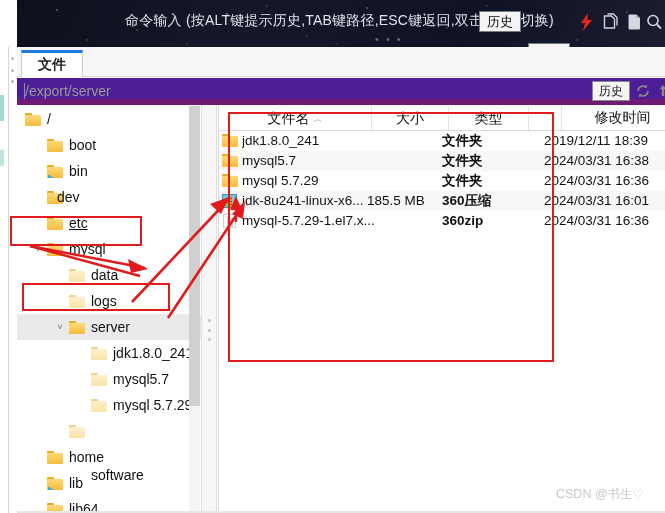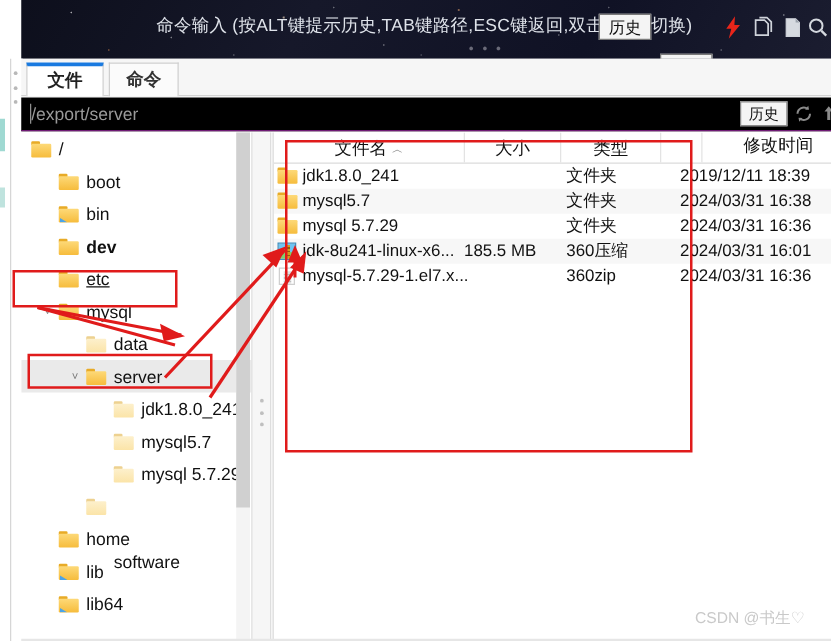--- a/index.html
+++ b/index.html
@@ -161,22 +161,22 @@
     background: #ffffff;
   }
   #tab-file { left: 4px; width: 62px; }
   #tab-cmd  { left: 70px; width: 56px; background: #fbfbfb; color: #333; }
 
   
   .pathbar {
     position: absolute;
     left: 17px; top: 78px;
     width: 648px; height: 27px;
-    background: #000000;
-    border-bottom: 1px solid #701a75;
+    background: #4c1d95;
+    border-bottom: 6px solid #701a75;
     box-sizing: border-box;
   }
   .path-input {
     position: absolute;
     left: 0px; top: 2px;
     width: 540px; height: 22px;
     border: none;
     outline: none;
     background: transparent;
     font-family: inherit;
@@ -361,28 +361,29 @@
   .fl-row:nth-child(even) { background: #f7f7f7; }
   .fl-row .fname {
     position: absolute;
     left: 23px; top: 0;
     width: 135px;
     white-space: nowrap;
     overflow: hidden;
   }
   .fl-row .fsize {
     position: absolute;
-    left: 132px; top: 0;
+    left: 148px; top: 0;
     width: 78px;
-    text-align: right;
+    text-align: left;
   }
   .fl-row .ftype {
     position: absolute;
-    left: 234px; top: 0;
+    left: 223px; top: 0;
     width: 80px;
+    font-weight: bold;
   }
   .fl-row .ftime {
     position: absolute;
     left: 325px; top: 0;
     width: 130px;
   }
   .fl-row .ficon {
     position: absolute;
     left: 3px; top: 3px;
     width: 16px; height: 14px;
@@ -494,21 +495,20 @@
 <div class="grip-dots">
   <i></i>
   <i></i>
   <i></i>
 </div>
 <div class="teal-tick"></div>
 <div class="teal-tick2"></div>
 
 <div class="tabsrow">
   <div class="tab active" id="tab-file">文件</div>
-  <div class="tab" id="tab-cmd">命令</div>
 </div>
 
 <div class="pathbar">
   <div class="path-caret"></div>
   <input class="path-input" id="path-input" value="/export/server" style="">
   <div class="path-btn">历史</div>
   <div class="path-icon" id="ic-refresh">
     <svg width="16" height="16" viewBox="0 0 16 16">
       <path d="M3 8a5 5 0 0 1 8.2-3.8" fill="none" stroke="#8b8b8b" stroke-width="1.6"></path>
       <path d="M13 8a5 5 0 0 1-8.2 3.8" fill="none" stroke="#8b8b8b" stroke-width="1.6"></path>
@@ -544,21 +544,21 @@
         <span class="tabpiece"></span>
         <span class="body"></span>
       </span>
       <span class="tree-label" style="left: 52px;">bin</span>
     </div>
     <div class="tree-row">
       <span class="folder" style="left: 30px;">
         <span class="tabpiece"></span>
         <span class="body"></span>
       </span>
-      <span class="tree-label" style="left: 52px; font-weight: bold;">dev</span>
+      <span class="tree-label" style="left: 40px;">dev</span>
     </div>
     <div class="tree-row">
       <span class="folder" style="left: 30px;">
         <span class="tabpiece"></span>
         <span class="body"></span>
       </span>
       <span class="tree-label" style="left: 52px; text-decoration: underline;">etc</span>
     </div>
     <div class="tree-row">
       <span class="twisty" style="left: 14px;">˅</span>
@@ -567,20 +567,27 @@
         <span class="body"></span>
       </span>
       <span class="tree-label" style="left: 52px;">mysql</span>
     </div>
     <div class="tree-row">
       <span class="folder pale" style="left: 52px;">
         <span class="tabpiece"></span>
         <span class="body"></span>
       </span>
       <span class="tree-label" style="left: 74px;">data</span>
+    </div>
+    <div class="tree-row">
+      <span class="folder pale" style="left: 52px;">
+        <span class="tabpiece"></span>
+        <span class="body"></span>
+      </span>
+      <span class="tree-label" style="left: 74px;">logs</span>
     </div>
     <div class="tree-row selected">
       <span class="twisty" style="left: 36px;">˅</span>
       <span class="folder" style="left: 52px;">
         <span class="tabpiece"></span>
         <span class="body"></span>
       </span>
       <span class="tree-label" style="left: 74px;">server</span>
     </div>
     <div class="tree-row">

